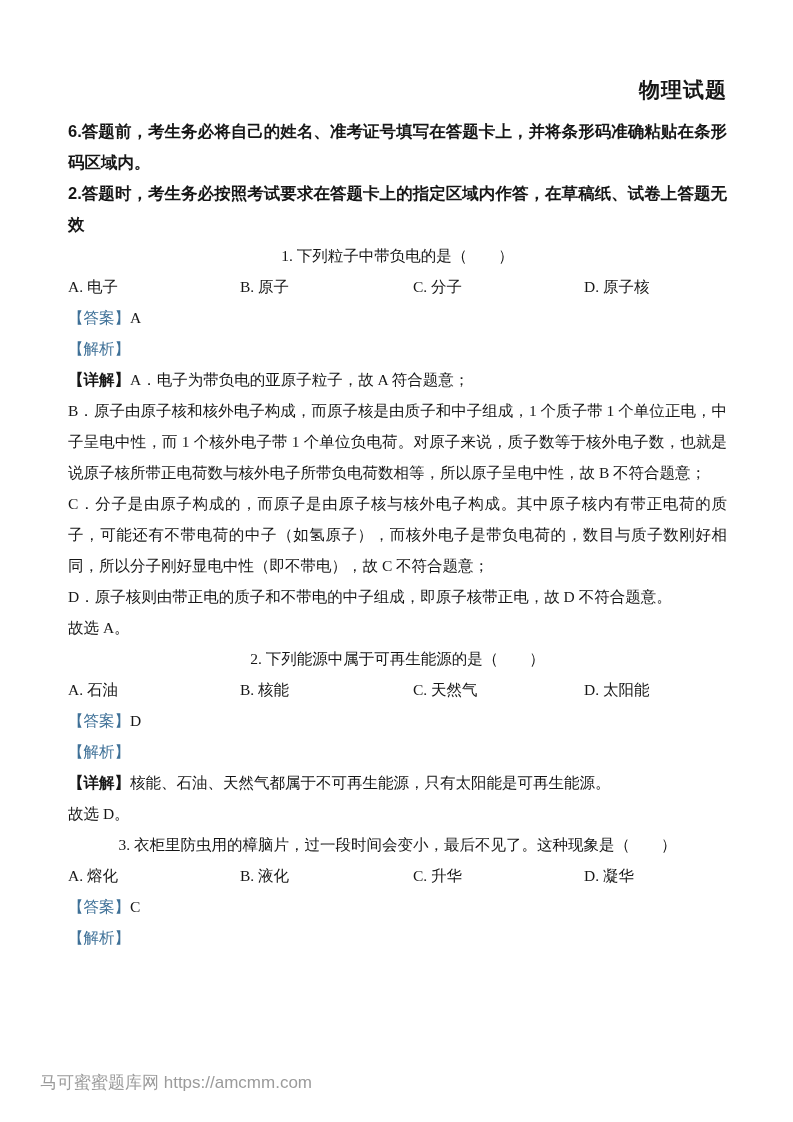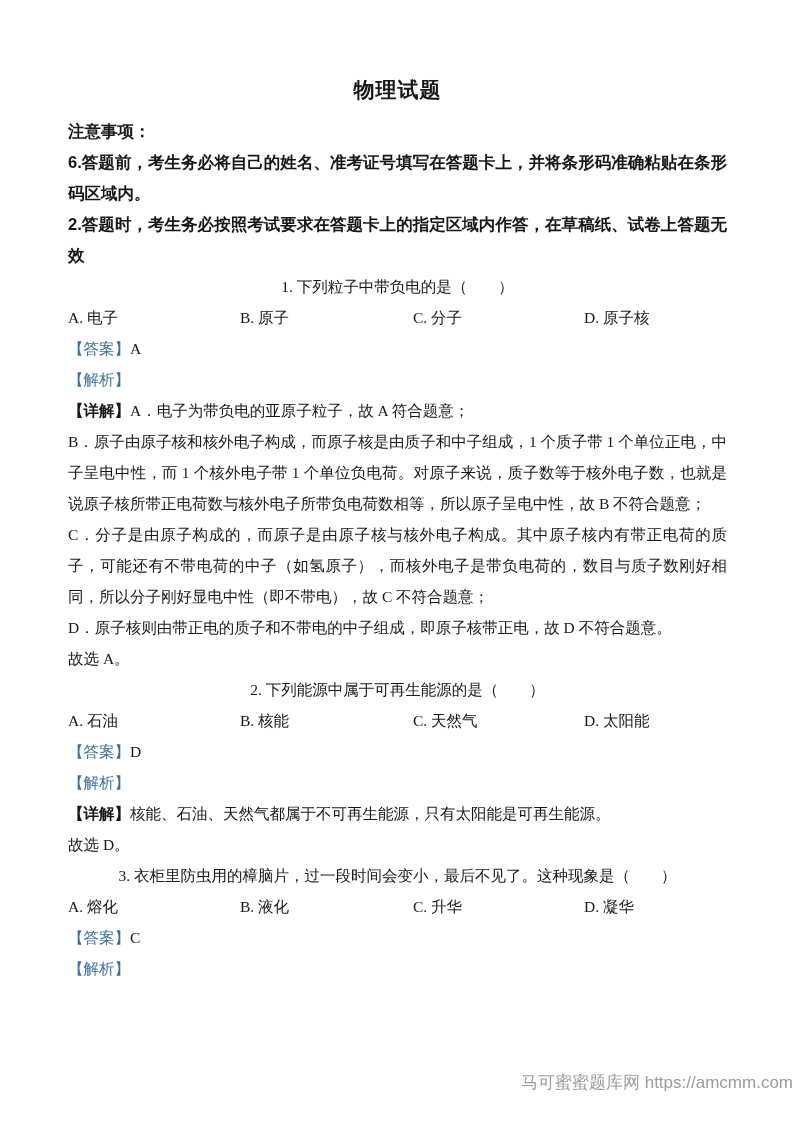--- a/index.html
+++ b/index.html
@@ -9,21 +9,21 @@
     width: 793px;
     height: 1122px;
     margin: 0 auto;
     background: #ffffff;
     font-family: "Liberation Serif", "DejaVu Serif", serif;
     color: #161616;
     padding: 58px 66px 0 68px;
     overflow: hidden;
   }
   .doc-title {
-    text-align: center;
+    text-align: right;
     font-size: 21px;
     font-weight: 700;
     letter-spacing: 1px;
     line-height: 36px;
     margin-bottom: 8px;
   }
   .line, .para {
     font-size: 15.5px;
     line-height: 31px;
     margin: 0;
@@ -42,35 +42,34 @@
     line-height: 31px;
     gap: 8px;
   }
   .label-blue { color: var(--label-blue, #3e7097); }
   .label-bold { font-weight: 700; }
   .footer {
     position: absolute;
     left: 0;
     bottom: 28px;
     width: 100%;
-    text-align: right;
+    text-align: left;
     font-family: "Liberation Sans", "DejaVu Sans", sans-serif;
     font-size: 17px;
     color: var(--footer-gray, #9b9b9b);
     padding-left: 40px;
   }
 </style>
 </head>
 <body>
 
 <div class="page">
 
   <h1 class="doc-title">物理试题</h1>
 
-  <p class="line bold-sans">注意事项：</p>
   <p class="line bold-sans">6.答题前，考生务必将自己的姓名、准考证号填写在答题卡上，并将条形码准确粘贴在条形码区域内。</p>
   <p class="line bold-sans">2.答题时，考生务必按照考试要求在答题卡上的指定区域内作答，在草稿纸、试卷上答题无效</p>
 
 
   <div>
     <p class="line stem">1. 下列粒子中带负电的是（　　）</p>
     <div class="options-row">
       <span>A. 电子</span>
       <span>B. 原子</span>
       <span>C. 分子</span>

